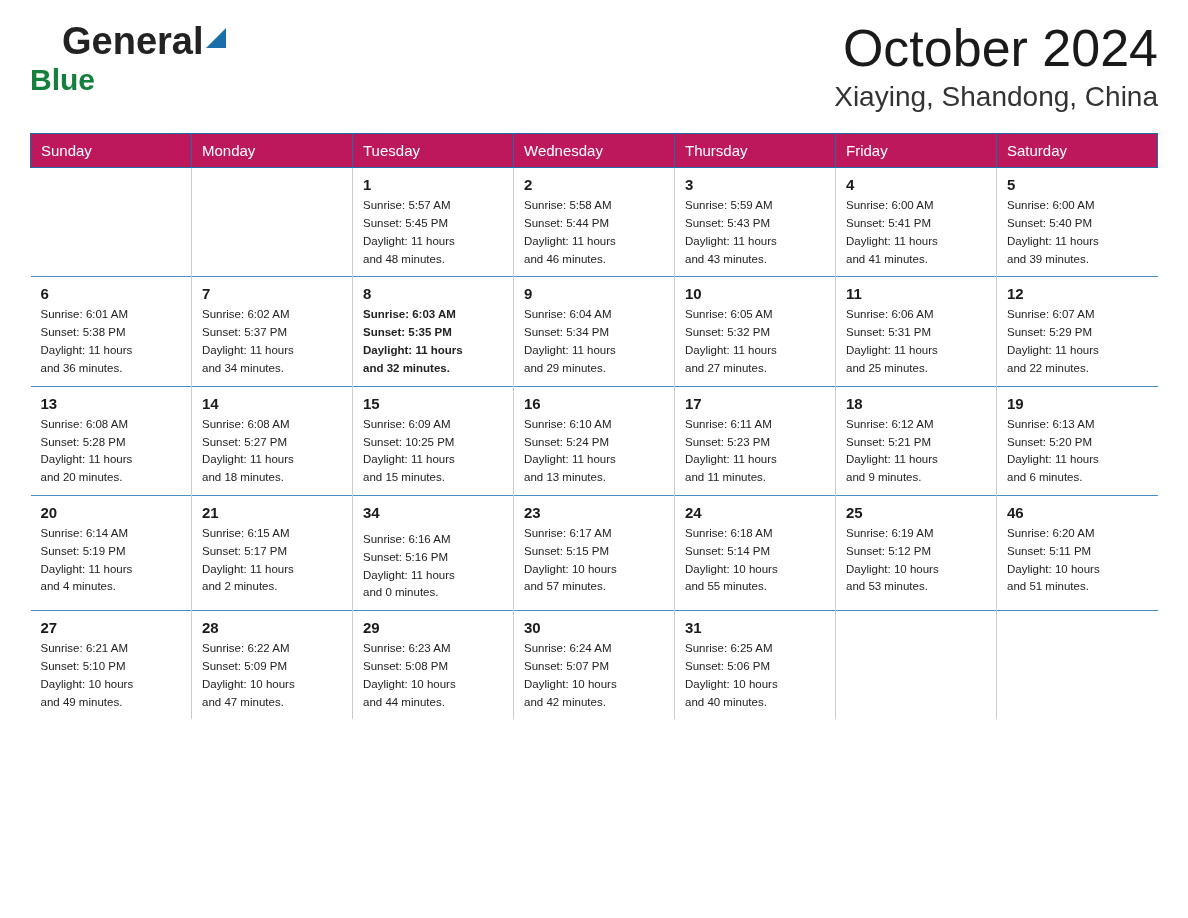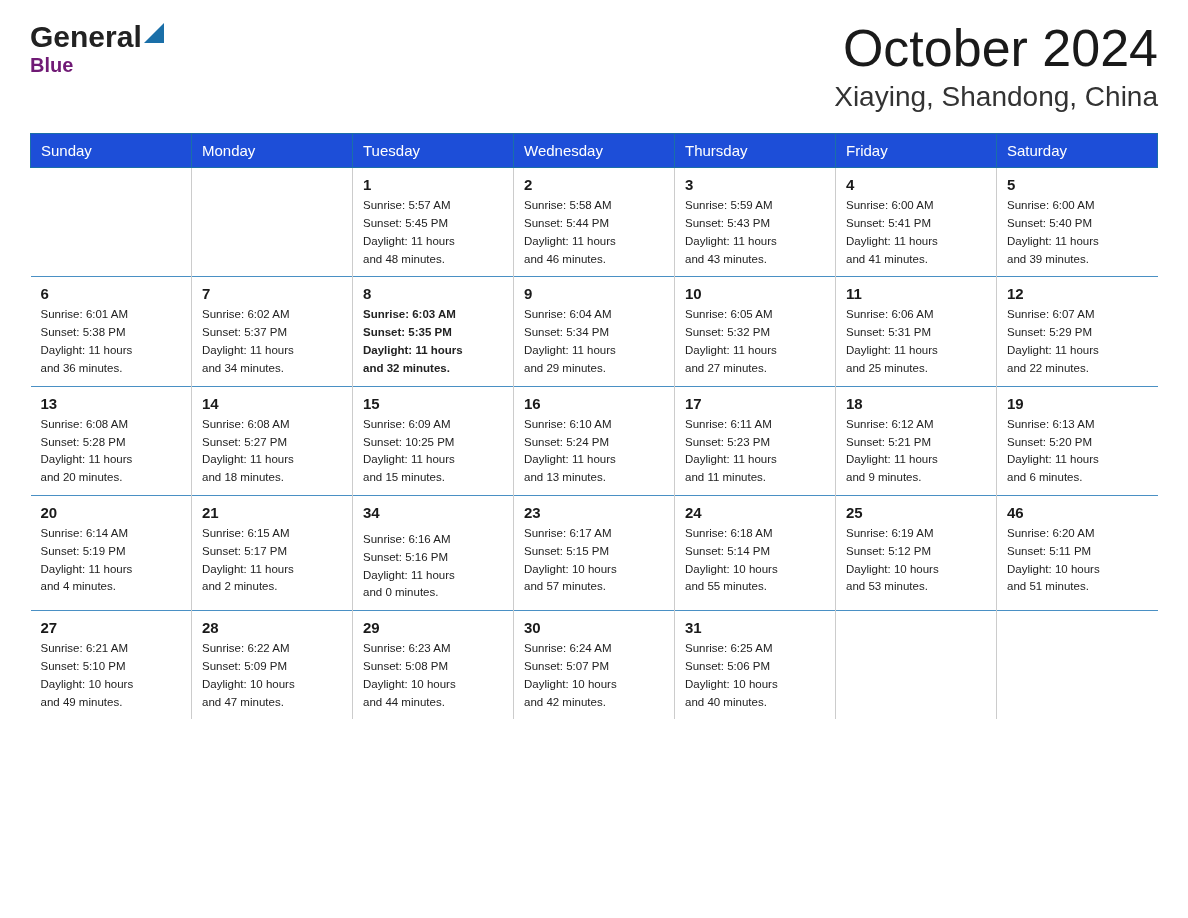--- a/index.html
+++ b/index.html
@@ -36,21 +36,21 @@
       color: #333;
       font-weight: normal;
       margin-top: 4px;
     }
     table {
       width: 100%;
       border-collapse: collapse;
       table-layout: fixed;
     }
     thead tr {
-      background-color: #1d4ed8;
+      background-color: #be185d;
     }
     thead th {
       color: #fff;
       font-size: 15px;
       font-weight: normal;
       padding: 8px 10px;
       text-align: left;
       border: 1px solid #1a6fa8;
     }
     tbody tr {
@@ -80,40 +80,41 @@
       line-height: 1.55;
     }
     tbody tr:last-child {
       border-bottom: none;
     }
     .logo-wrapper {
       display: flex;
       align-items: center;
     }
     .logo-text-general {
-      font-size: 30px;
+      font-size: 38px;
       font-weight: bold;
       color: #222;
+      margin-left: 32px;
     }
     .logo-arrow {
       display: inline-block;
       width: 0;
       height: 0;
       border-style: solid;
       border-width: 0 0 20px 20px;
       border-color: transparent transparent #1a6fa8 transparent;
       margin-left: 2px;
       vertical-align: middle;
       position: relative;
       top: -4px;
     }
     .logo-text-blue {
-      font-size: 20px;
+      font-size: 30px;
       font-weight: bold;
-      color: #701a75;
+      color: #15803d;
     }
   </style>
 </head>
 <body>
 
 <div class="header">
   <div class="logo">
     <div class="logo-wrapper">
       <span class="logo-text-general">General</span>
       <span class="logo-arrow"></span>

